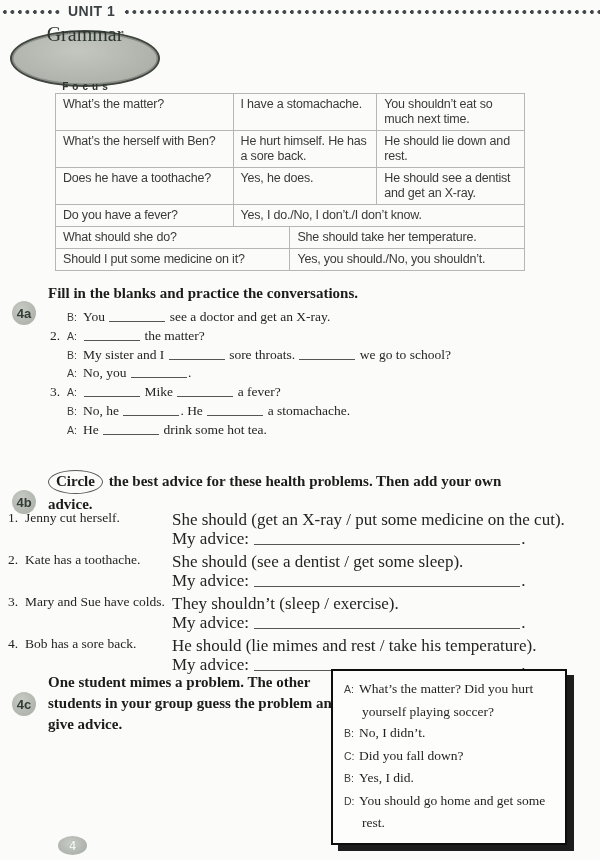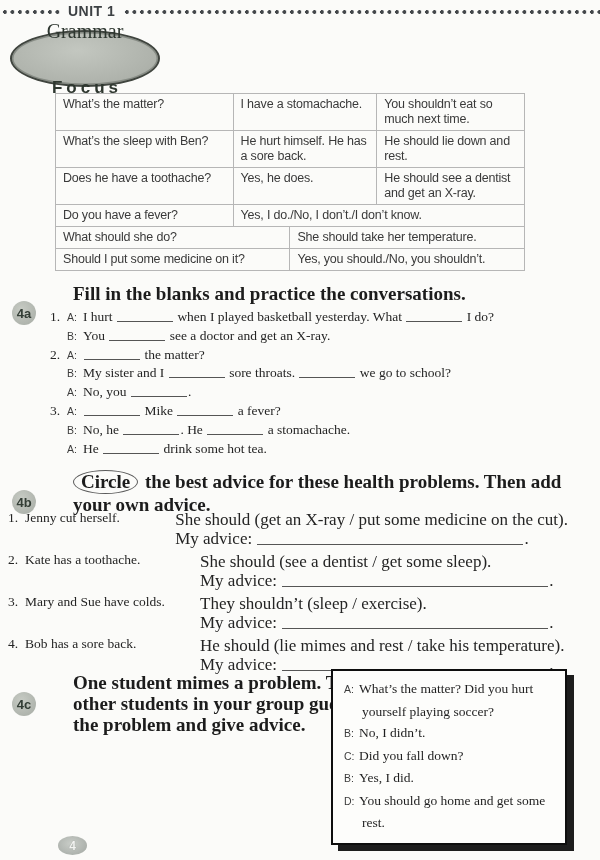--- a/index.html
+++ b/index.html
@@ -32,61 +32,61 @@
   .grammar-badge {
     position:absolute; left:10px; top:30px; width:150px; height:57px;
     background:radial-gradient(ellipse at 45% 35%, #c3c7c0 0%, #aeb2ab 70%, #9da19a 100%);
     border:2.5px solid #40453f; border-radius:50%;
     box-shadow:inset 0 0 0 1.5px #878c85;
     display:flex; flex-direction:column; align-items:center; justify-content:center;
     line-height:1.05;
     gap:37px;
   }
   .grammar-line1 { font-family:"Liberation Serif", serif; font-size:20px; color:#2d362f; }
-  .grammar-line2 { font-family:"Liberation Sans", sans-serif; font-weight:bold; font-size:17px; letter-spacing:4px; color:#2e372f; margin-left:4px; }
+  .grammar-line2 { font-family:"Liberation Sans", sans-serif; font-weight:bold; font-size:10px; letter-spacing:4px; color:#2e372f; margin-left:4px; }
 
   
   table.grammar {
     position:absolute; left:55px; top:93px; width:470px;
     border-collapse:collapse;
     font-family:"Liberation Sans", sans-serif;
     font-size:12.5px; line-height:15px; color:#3a3a3a;
     letter-spacing:-0.2px;
   }
   table.grammar td { border:1px solid #b6b6b6; padding:3px 7px; vertical-align:top; }
 
   
   .section-badge {
     position:absolute; left:12px; width:24px; height:24px; border-radius:50%;
     background:radial-gradient(circle at 40% 35%, #c7cbc4, #aeb3ac 75%);
     font-family:"Liberation Sans", sans-serif; font-weight:bold; font-size:13px; color:#333d35;
     display:flex; align-items:center; justify-content:center;margin-top:20px;
   }
   .section-title {
     position:absolute; left:48px;
-    font-weight:bold; font-size:19px; line-height:21px; color:#1c1c1c;margin-left:25px;
+    font-weight:bold; font-size:15px; line-height:21px; color:#1c1c1c;
   }
   .circle-word {
     display:inline-block; border:1.3px solid #5a5a5a; border-radius:50%;
     padding:0 7px 1px 7px; margin-right:2px;
   }
 
   
   .fourA-lines { position:absolute; left:50px; top:309px; }
   .dlg-line { height:18.8px; white-space:nowrap; font-size:13.5px; }
   .num  { display:inline-block; width:17px; font-size:13.5px; }
   .spk  { display:inline-block; width:16px; font-family:"Liberation Sans", sans-serif; font-size:10.5px; color:#3c3c3c; }
   .blank {
     display:inline-block; border-bottom:1.2px solid #555; height:11px;
     vertical-align:baseline; margin:0 1px -1px 1px;
   }
 
   
   .fourB-items { position:absolute; left:8px; top:510px; width:560px; }
-  .fourB-item { display:flex; margin-bottom:4.5px;gap:28px; }
+  .fourB-item { display:flex; margin-bottom:4.5px; }
   .fourB-left { width:164px; font-size:13.5px; white-space:nowrap; }
   .fourB-right{ flex:1; }
   .fourB-right .line { height:18.8px; font-size:17px; white-space:nowrap; }
 
   
   .fourC-title-wrap { width:300px; }
   .mimes-table { position:absolute; left:12px; top:736px; width:320px;
     font-family:"DejaVu Sans", sans-serif; }
   .mimes-row { display:flex; }
   .mimes-cell { text-align:center; }
@@ -139,21 +139,21 @@
         <col style="width:87px">
         <col style="width:148px">
       </colgroup>
     <tbody>
         <tr>
       <td>What’s the matter?</td>
       <td colspan="2">I have a stomachache.</td>
       <td>You shouldn’t eat so much next time.</td>
     </tr>
     <tr>
-      <td>What’s the sleep with Ben?</td>
+      <td>What’s the herself with Ben?</td>
       <td colspan="2">He hurt himself. He has a sore back.</td>
       <td>He should lie down and rest.</td>
     </tr>
     <tr>
       <td>Does he have a toothache?</td>
       <td colspan="2">Yes, he does.</td>
       <td>He should see a dentist and get an X-ray.</td>
     </tr>
     <tr>
       <td>Do you have a fever?</td>
@@ -167,23 +167,20 @@
       <td colspan="2">Should I put some medicine on it?</td>
       <td colspan="2">Yes, you should./No, you shouldn’t.</td>
     </tr>
   </tbody>
     </table>
 
   <div class="section-badge" style="top:281px;">4a</div>
   <div class="section-title" style="top:283px;">Fill in the blanks and practice the conversations.</div>
 
   <div class="fourA-lines">
-    <div class="dlg-line">
-      <span class="num">1.</span><span class="spk">A:</span><span>I hurt <span class="blank" style="width: 56px;"></span> when I played basketball yesterday. What <span class="blank" style="width: 56px;"></span> I do?</span>
-    </div>
     <div class="dlg-line">
       <span class="num"></span><span class="spk">B:</span><span>You <span class="blank" style="width: 56px;"></span> see a doctor and get an X-ray.</span>
     </div>
     <div class="dlg-line">
       <span class="num">2.</span><span class="spk">A:</span><span><span class="blank" style="width: 56px;"></span> the matter?</span>
     </div>
     <div class="dlg-line">
       <span class="num"></span><span class="spk">B:</span><span>My sister and I <span class="blank" style="width: 56px;"></span> sore throats. <span class="blank" style="width: 56px;"></span> we go to school?</span>
     </div>
     <div class="dlg-line">

